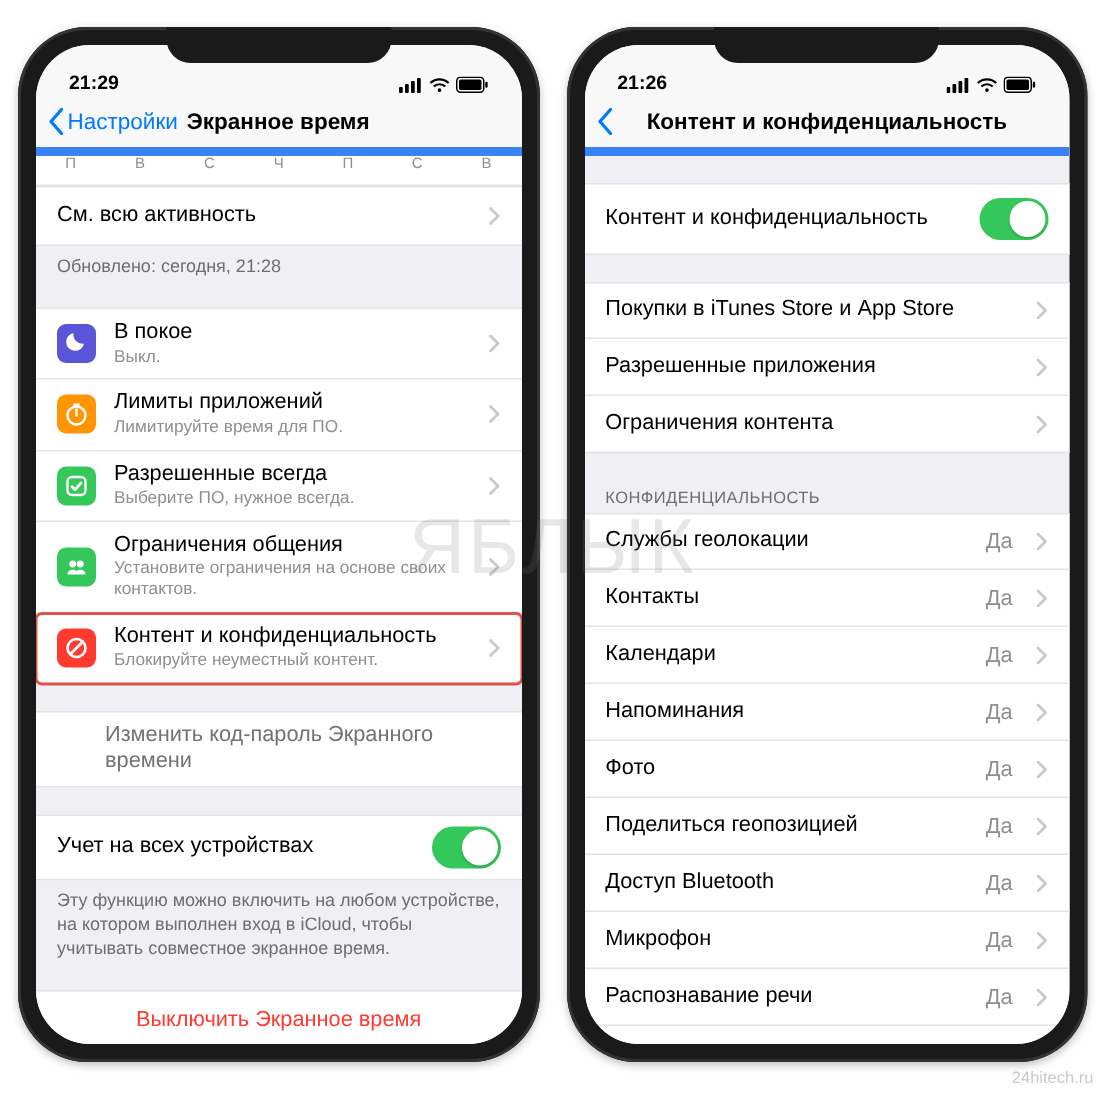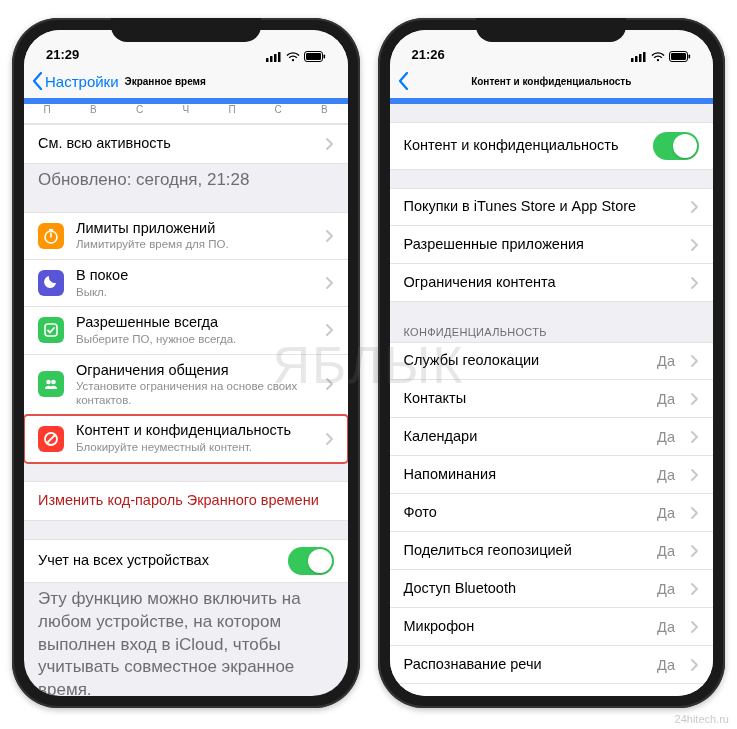--- a/index.html
+++ b/index.html
@@ -70,21 +70,21 @@
     color: #007aff;
     font-size: 15px;
     display: flex;
     align-items: center;
     gap: 2px;
   }
   .nav-title {
     position: absolute;
     left: 0; right: 0;
     text-align: center;
-    font-size: 10px;
+    font-size: 15px;
     font-weight: 600;
     pointer-events: none;
   }
   .p1 .nav-title { position: static; text-align: left; margin-left: 6px; font-weight:600; }
   .content {
     flex: 1;
     overflow-y: auto;
     font-size: 14px;
   }
   .days-row {
@@ -99,21 +99,21 @@
   .group { margin-top: 18px; }
   .group.first { margin-top: 0; }
   .group-header {
     font-size: 11px;
     color: #6d6d72;
     text-transform: uppercase;
     padding: 6px 14px 4px;
     letter-spacing: .3px;
   }
   .group-footer {
-    font-size: 17px;
+    font-size: 12px;
     color: #6d6d72;
     padding: 5px 14px 2px;
     line-height: 1.35;
   }
   .cell {
     background: #fff;
     min-height: 40px;
     padding: 7px 14px;
     display: flex;
     align-items: center;
@@ -131,21 +131,21 @@
   }
   .cell-body { flex: 1; min-width: 0; }
   .cell-title { font-size: 14.5px; color:#000; line-height:1.2; }
   .cell-sub { font-size: 11.5px; color:#8e8e93; line-height:1.2; margin-top:1px;}
   .cell-value { font-size: 14.5px; color:#8e8e93; margin-right:4px;}
   .chevron {
     width: 8px; height: 12px;
     flex-shrink: 0;
   }
   .chevron svg { display:block; }
-  .link-cell .cell-title { color:#b91c1c; }
+  .link-cell .cell-title { color:#737373;margin-left:32px; }
   .destructive .cell-title { color:#ff3b30; text-align:center; width:100%; }
   .destructive { justify-content:center; }
   .toggle {
     width: 46px; height: 28px;
     background:#34c759;
     border-radius:14px;
     position:relative;
     flex-shrink:0;
   }
   .toggle::after{
@@ -245,46 +245,46 @@
                 <svg width="8" height="12" viewBox="0 0 8 12">
                   <path d="M1 1l5 5-5 5" stroke="#c7c7cc" stroke-width="1.8" fill="none" stroke-linecap="round" stroke-linejoin="round"></path>
                 </svg>
               </span>
           </div>
           <div class="group-footer">Обновлено: сегодня, 21:28</div>
         </div>
 
         <div class="group" id="p1-features">
             <div class="cell">
+              <div class="icon" style="background:#5856d6">
+                <svg width="18" height="18" viewBox="0 0 18 18">
+                  <path d="M14 9a6 6 0 01-7-7 6 6 0 107 7z" fill="#fff"></path>
+                </svg>
+              </div>
+              <div class="cell-body">
+                <div class="cell-title">В покое</div>
+                <div class="cell-sub">Выкл.</div>
+              </div>
+              <span class="chevron">
+                <svg width="8" height="12" viewBox="0 0 8 12">
+                  <path d="M1 1l5 5-5 5" stroke="#c7c7cc" stroke-width="1.8" fill="none" stroke-linecap="round" stroke-linejoin="round"></path>
+                </svg>
+              </span>
+            </div>
+            <div class="cell">
               <div class="icon" style="background:#ff9500">
                 <svg width="18" height="18" viewBox="0 0 18 18">
                   <circle cx="9" cy="10" r="6" fill="none" stroke="#fff" stroke-width="1.6"></circle>
                   <rect x="7" y="2" width="4" height="1.6" fill="#fff"></rect>
                   <path d="M9 10V6" stroke="#fff" stroke-width="1.6" stroke-linecap="round"></path>
                 </svg>
               </div>
               <div class="cell-body">
                 <div class="cell-title">Лимиты приложений</div>
                 <div class="cell-sub">Лимитируйте время для ПО.</div>
-              </div>
-              <span class="chevron">
-                <svg width="8" height="12" viewBox="0 0 8 12">
-                  <path d="M1 1l5 5-5 5" stroke="#c7c7cc" stroke-width="1.8" fill="none" stroke-linecap="round" stroke-linejoin="round"></path>
-                </svg>
-              </span>
-            </div>
-            <div class="cell">
-              <div class="icon" style="background:#5856d6">
-                <svg width="18" height="18" viewBox="0 0 18 18">
-                  <path d="M14 9a6 6 0 01-7-7 6 6 0 107 7z" fill="#fff"></path>
-                </svg>
-              </div>
-              <div class="cell-body">
-                <div class="cell-title">В покое</div>
-                <div class="cell-sub">Выкл.</div>
               </div>
               <span class="chevron">
                 <svg width="8" height="12" viewBox="0 0 8 12">
                   <path d="M1 1l5 5-5 5" stroke="#c7c7cc" stroke-width="1.8" fill="none" stroke-linecap="round" stroke-linejoin="round"></path>
                 </svg>
               </span>
             </div>
             <div class="cell">
               <div class="icon" style="background:#34c759">
                 <svg width="18" height="18" viewBox="0 0 18 18">

